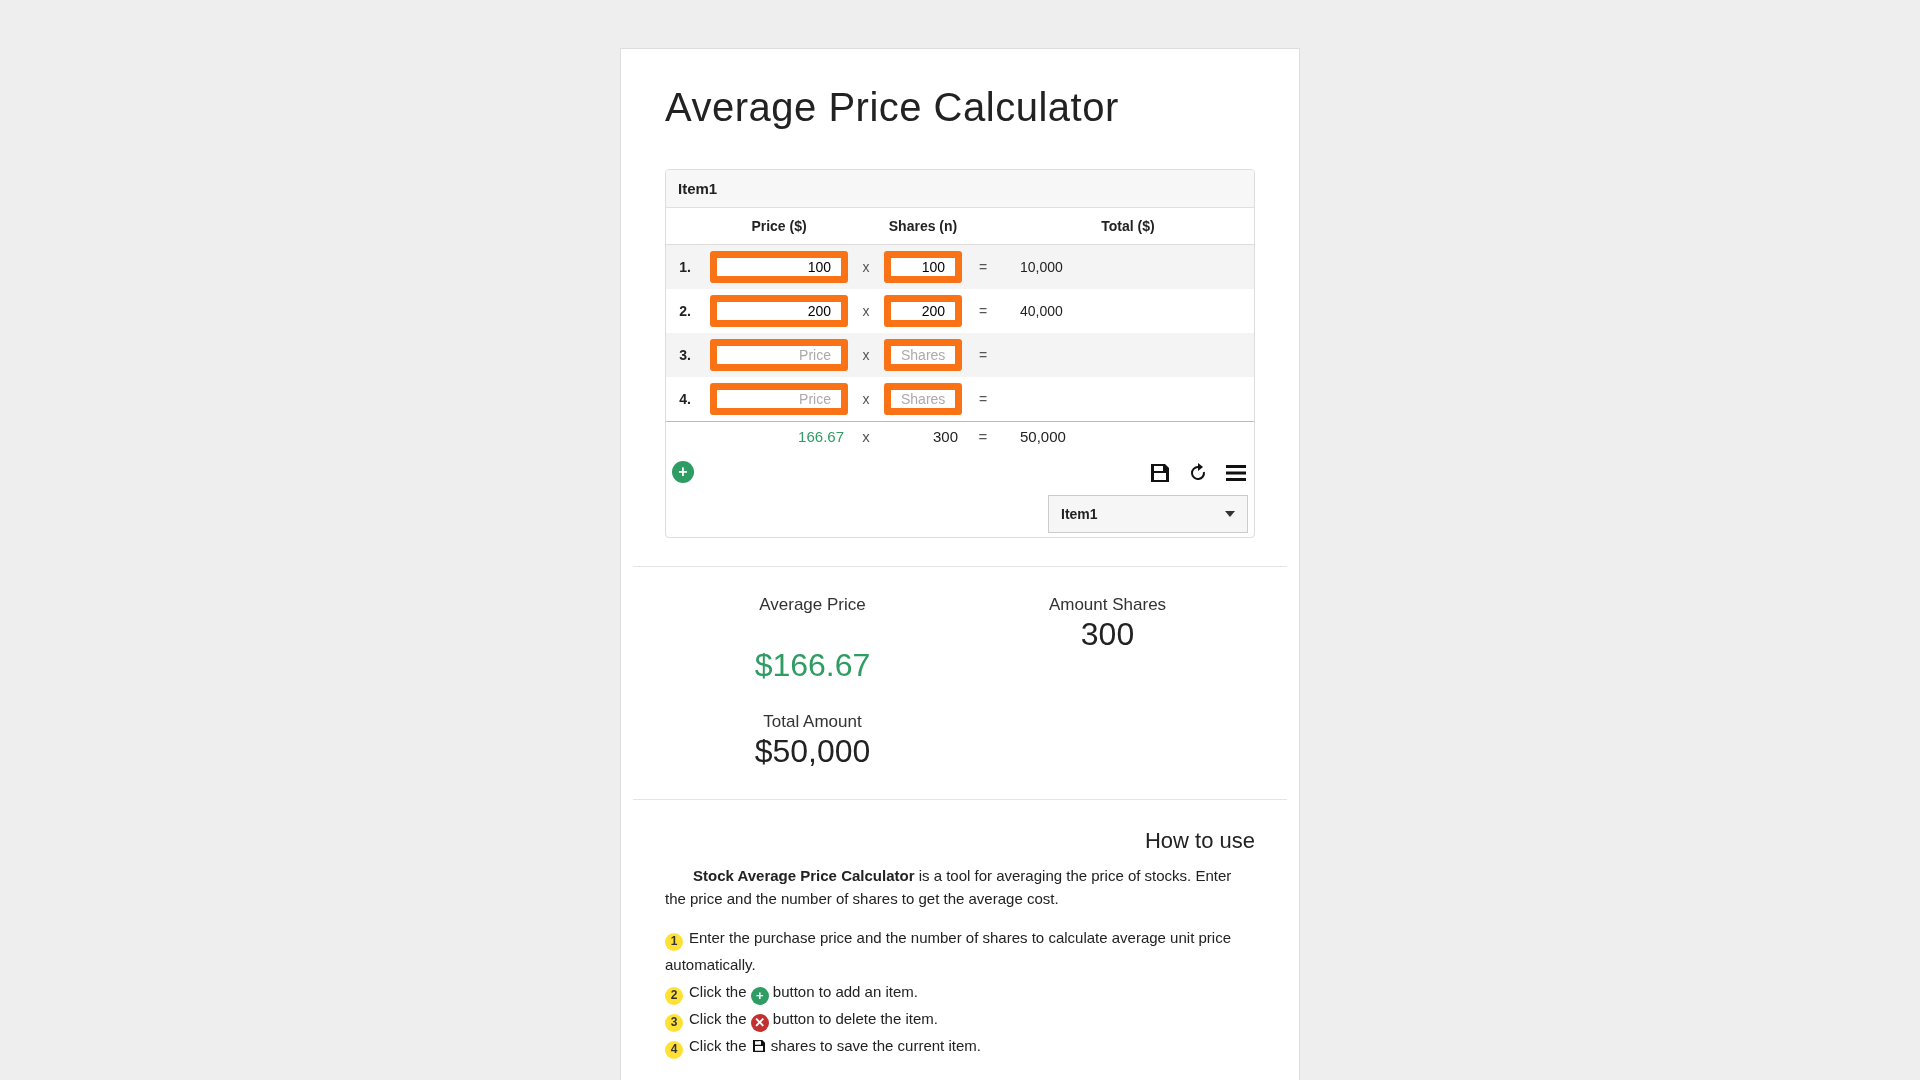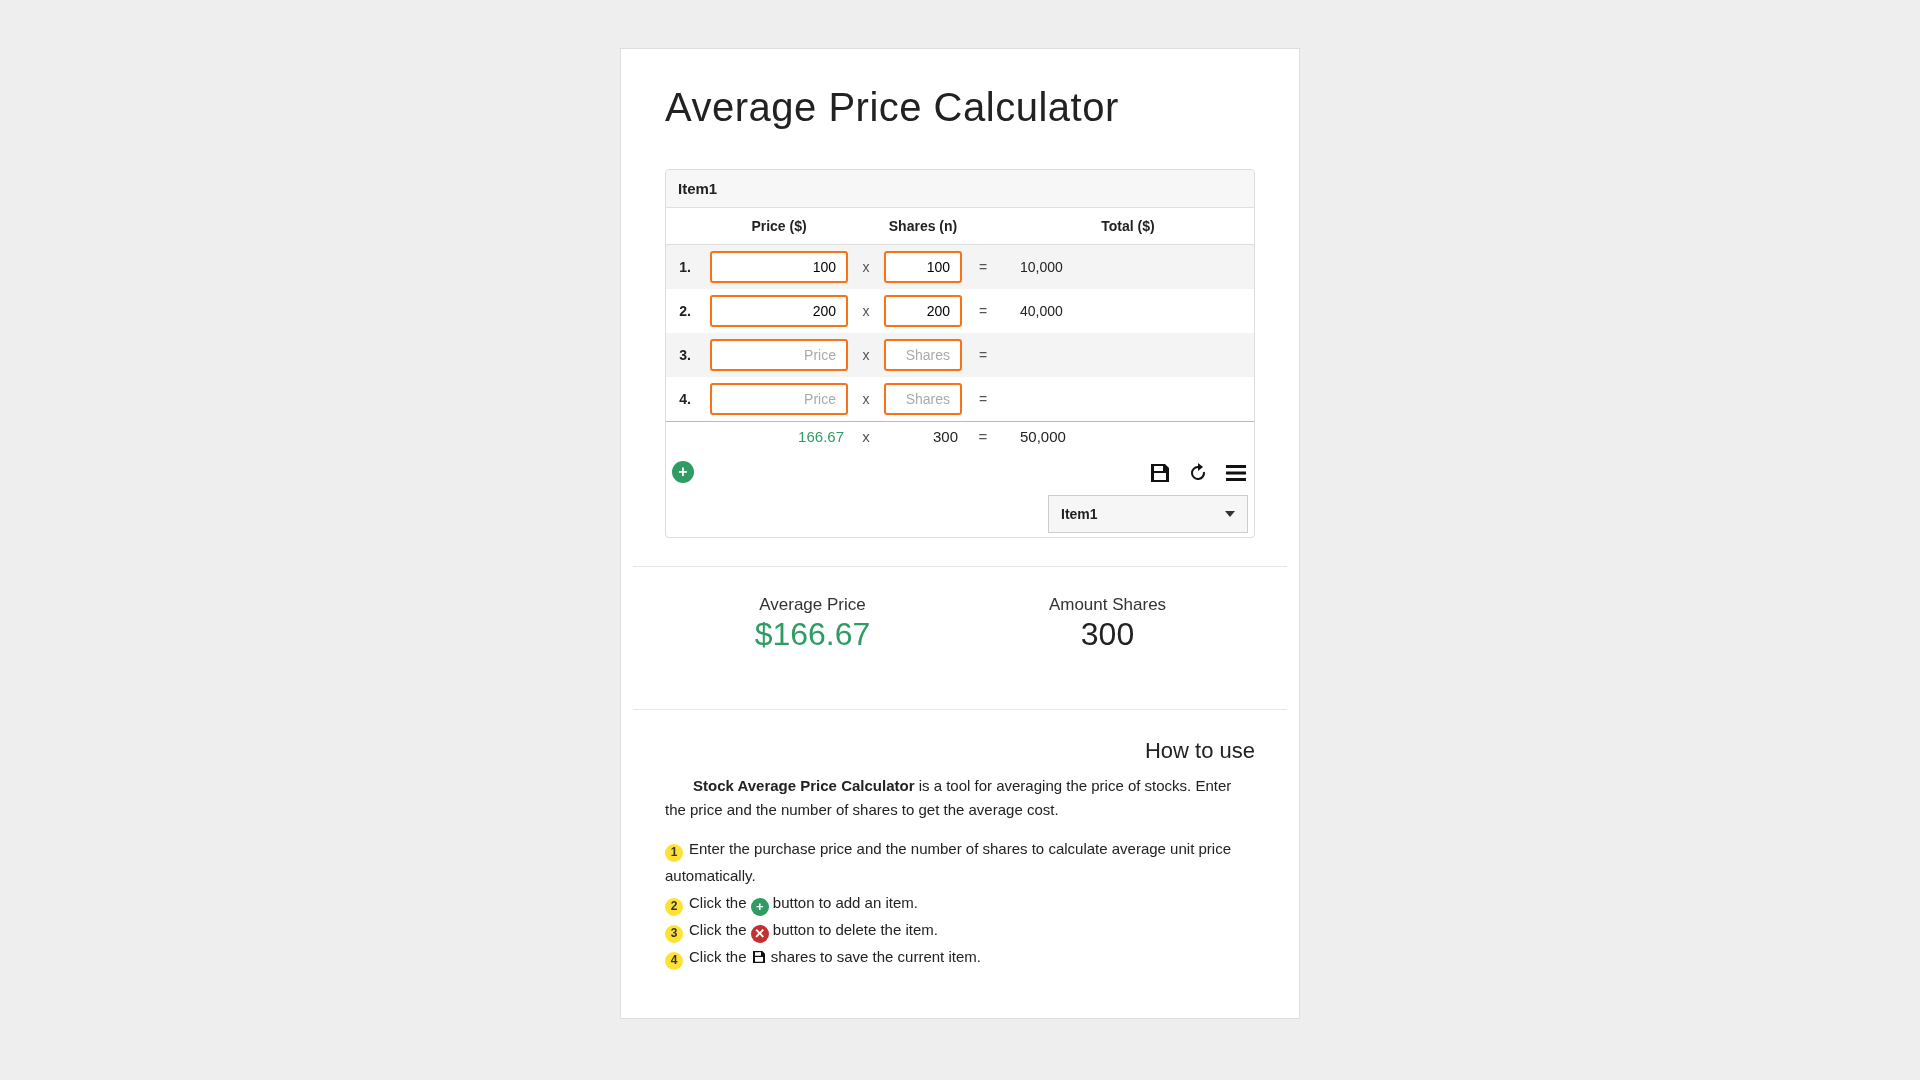--- a/index.html
+++ b/index.html
@@ -55,21 +55,21 @@
   table.calc tr.rowstripe td { background: #f4f4f4; }
   table.calc tr.summaryrow td {
     border-top: 1px solid #bbb;
     font-size: 15px;
   }
   .rownum { width: 28px; font-weight: 700; }
   .op { width: 24px; color: #555; }
   input.cell {
     width: 100%;
     height: 32px;
-    border: 2px solid #f97316;
+    border: 7px solid #f97316;
     border-radius: 3px;
     text-align: right;
     padding: 4px 10px;
     font-size: 14px;
     background: #fff;
   }
   input.cell::placeholder { color: #aaa; }
   .totalcell { text-align: right; padding-right: 10px; }
   .avg-green { color: #2e9c63; font-weight: 500; }
   .actions-row {
@@ -110,21 +110,21 @@
   }
   hr.sep { border: none; border-top: 1px solid #e5e5e5; margin: 28px -32px; }
   .stats {
     display: grid;
     grid-template-columns: 1fr 1fr;
     row-gap: 28px;
     text-align: center;
   }
   .stats .label { font-size: 17px; color: #333; }
   .stats .value { font-size: 32px; font-weight: 400; line-height: 1.2; }
-  .stats .value.green { color: #2e9c63; } 
+  .stats .value.green { color: #2e9c63; margin-top: 31px; } 
   h2.howto {
     font-size: 22px;
     font-weight: 400;
     margin: 0 0 10px 0;
     text-align: right;
   }
   p.desc { font-size: 15px; line-height: 1.55; margin: 0 0 14px 0; }
   .desc strong { font-weight: 700; margin-left: 28px; }
   .instr { font-size: 15px; line-height: 1.8; }
   .badge-num {
@@ -270,20 +270,24 @@
 
   <div class="stats">
     <div>
       <div class="label">Average Price</div>
       <div class="value green">$166.67</div>
     </div>
     <div>
       <div class="label">Amount Shares</div>
       <div class="value">300</div>
     </div>
+    <div>
+      <div class="label">Total Amount</div>
+      <div class="value">$50,000</div>
+    </div>
     <div></div>
   </div>
 
   <hr class="sep">
 
   <h2 class="howto">How to use</h2>
   <p class="desc">
     <strong>Stock Average Price Calculator</strong><span> is a tool for averaging the price of stocks. Enter the price and the number of shares to get the average cost.</span>
   </p>
   <div class="instr" id="instr">

